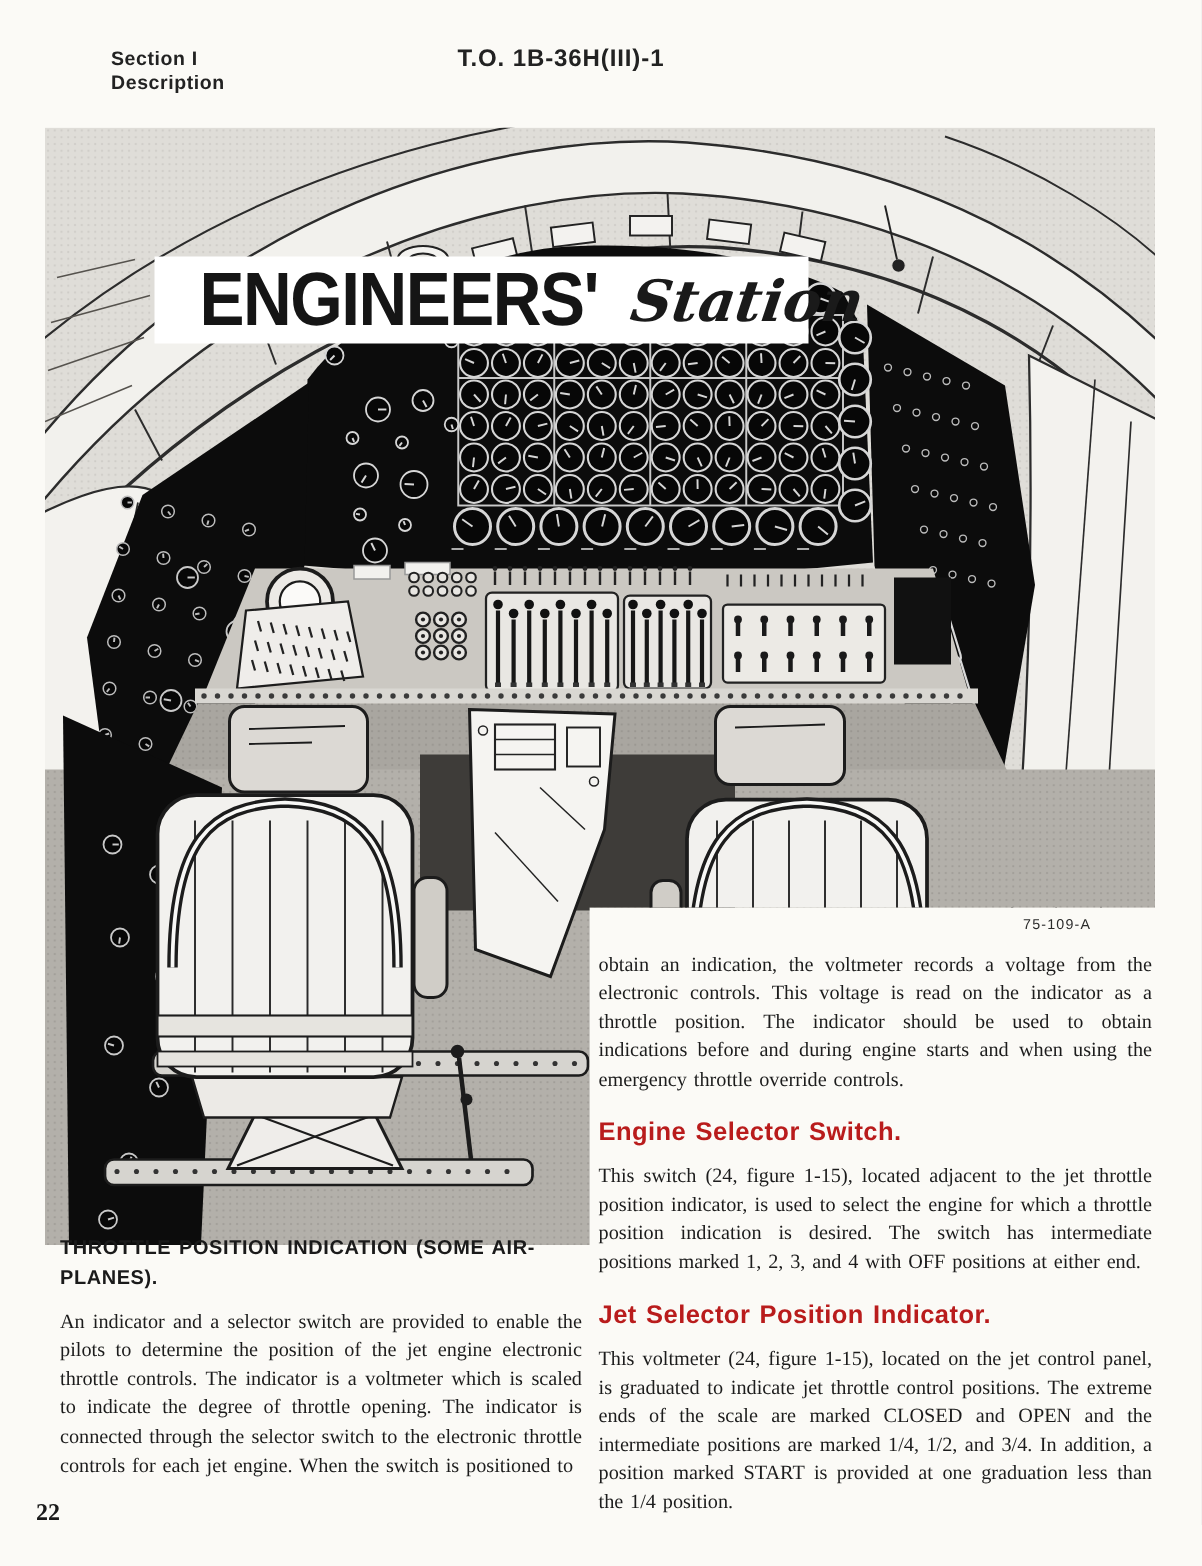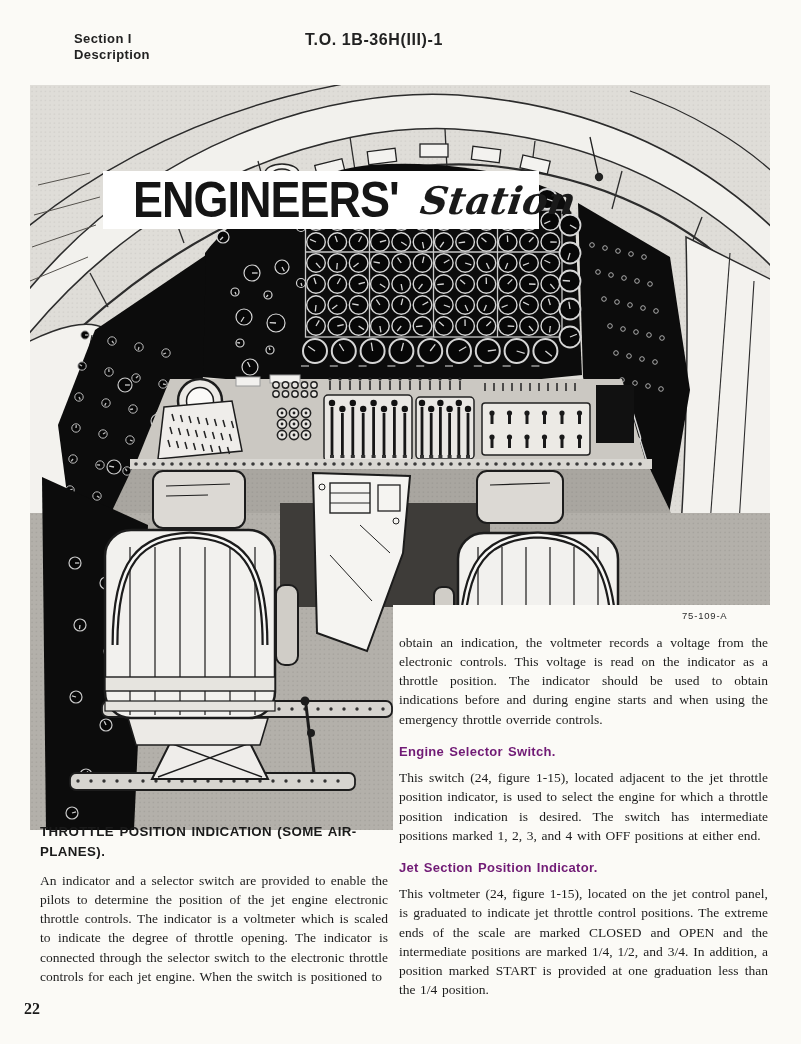--- a/index.html
+++ b/index.html
@@ -14,22 +14,22 @@
         display:flex;align-items:center;padding-left:30px;box-sizing:border-box;}
   .banner .t1{font-family:"Liberation Sans",sans-serif;font-weight:900;font-size:45px;
         letter-spacing:-1px;transform:scaleY(1.12);color:#151515;}
   .banner .t2{font-family:"DejaVu Serif",serif;font-style:italic;font-weight:bold;
         font-size:38px;margin-left:22px;transform:skewX(-8deg);color:#1a1a1a;}
   .col{position:absolute;text-align:justify;font-size:13.5px;line-height:1.42;word-spacing:1.2px;color:#1c1c1c;}
   .col-left{left:40px;top:822px;width:348px;}
   .col-right{left:399px;top:633px;width:369px;}
   .col h3{font-family:"Liberation Sans",sans-serif;font-weight:bold;font-size:13.3px;
         letter-spacing:.4px;line-height:1.5;margin:0 0 9px 0;text-align:left;color:#1a1a1a;}
-  .col h4{font-family:"Liberation Sans",sans-serif;font-weight:bold;font-size:13px;
-        letter-spacing:.3px;margin:14px 0 7px 0;text-align:left;color:#701a75;}
+  .col h4{font-family:"Liberation Sans",sans-serif;font-weight:bold;font-size:17px;
+        letter-spacing:.3px;margin:14px 0 7px 0;text-align:left;color:#b91c1c;}
   .col p{margin:0;font-family:Liberation Serif, serif;}
   .pageno{position:absolute;left:24px;top:1000px;font-weight:bold;font-size:16px;
         font-family:"Liberation Serif",serif;color:#1a1a1a;}
   svg .figid{font-family:"Liberation Sans",sans-serif;font-size:9.5px;letter-spacing:.8px;fill:#2b2b2b;}
 </style>
 </head>
 <body>
 
 <div class="page">
 
@@ -846,18 +846,18 @@
 
   <section class="col col-left">
     <h3>THROTTLE POSITION INDICATION (SOME AIR-PLANES).</h3>
     <p>An indicator and a selector switch are provided to enable the pilots to determine the position of the jet engine electronic throttle controls. The indicator is a voltmeter which is scaled to indicate the degree of throttle opening. The indicator is connected through the selector switch to the electronic throttle controls for each jet engine. When the switch is positioned to</p>
   </section>
 
   <section class="col col-right">
     <p>obtain an indication, the voltmeter records a voltage from the electronic controls. This voltage is read on the indicator as a throttle position. The indicator should be used to obtain indications before and during engine starts and when using the emergency throttle override controls.</p>
     <h4>Engine Selector Switch.</h4>
     <p>This switch (24, figure 1-15), located adjacent to the jet throttle position indicator, is used to select the engine for which a throttle position indication is desired. The switch has intermediate positions marked 1, 2, 3, and 4 with OFF positions at either end.</p>
-    <h4>Jet Section Position Indicator.</h4>
+    <h4>Jet Selector Position Indicator.</h4>
     <p>This voltmeter (24, figure 1-15), located on the jet control panel, is graduated to indicate jet throttle control positions. The extreme ends of the scale are marked CLOSED and OPEN and the intermediate positions are marked 1/4, 1/2, and 3/4. In addition, a position marked START is provided at one graduation less than the 1/4 position.</p>
   </section>
 
   <div class="pageno">22</div>
 </div>
 
 </body></html>

